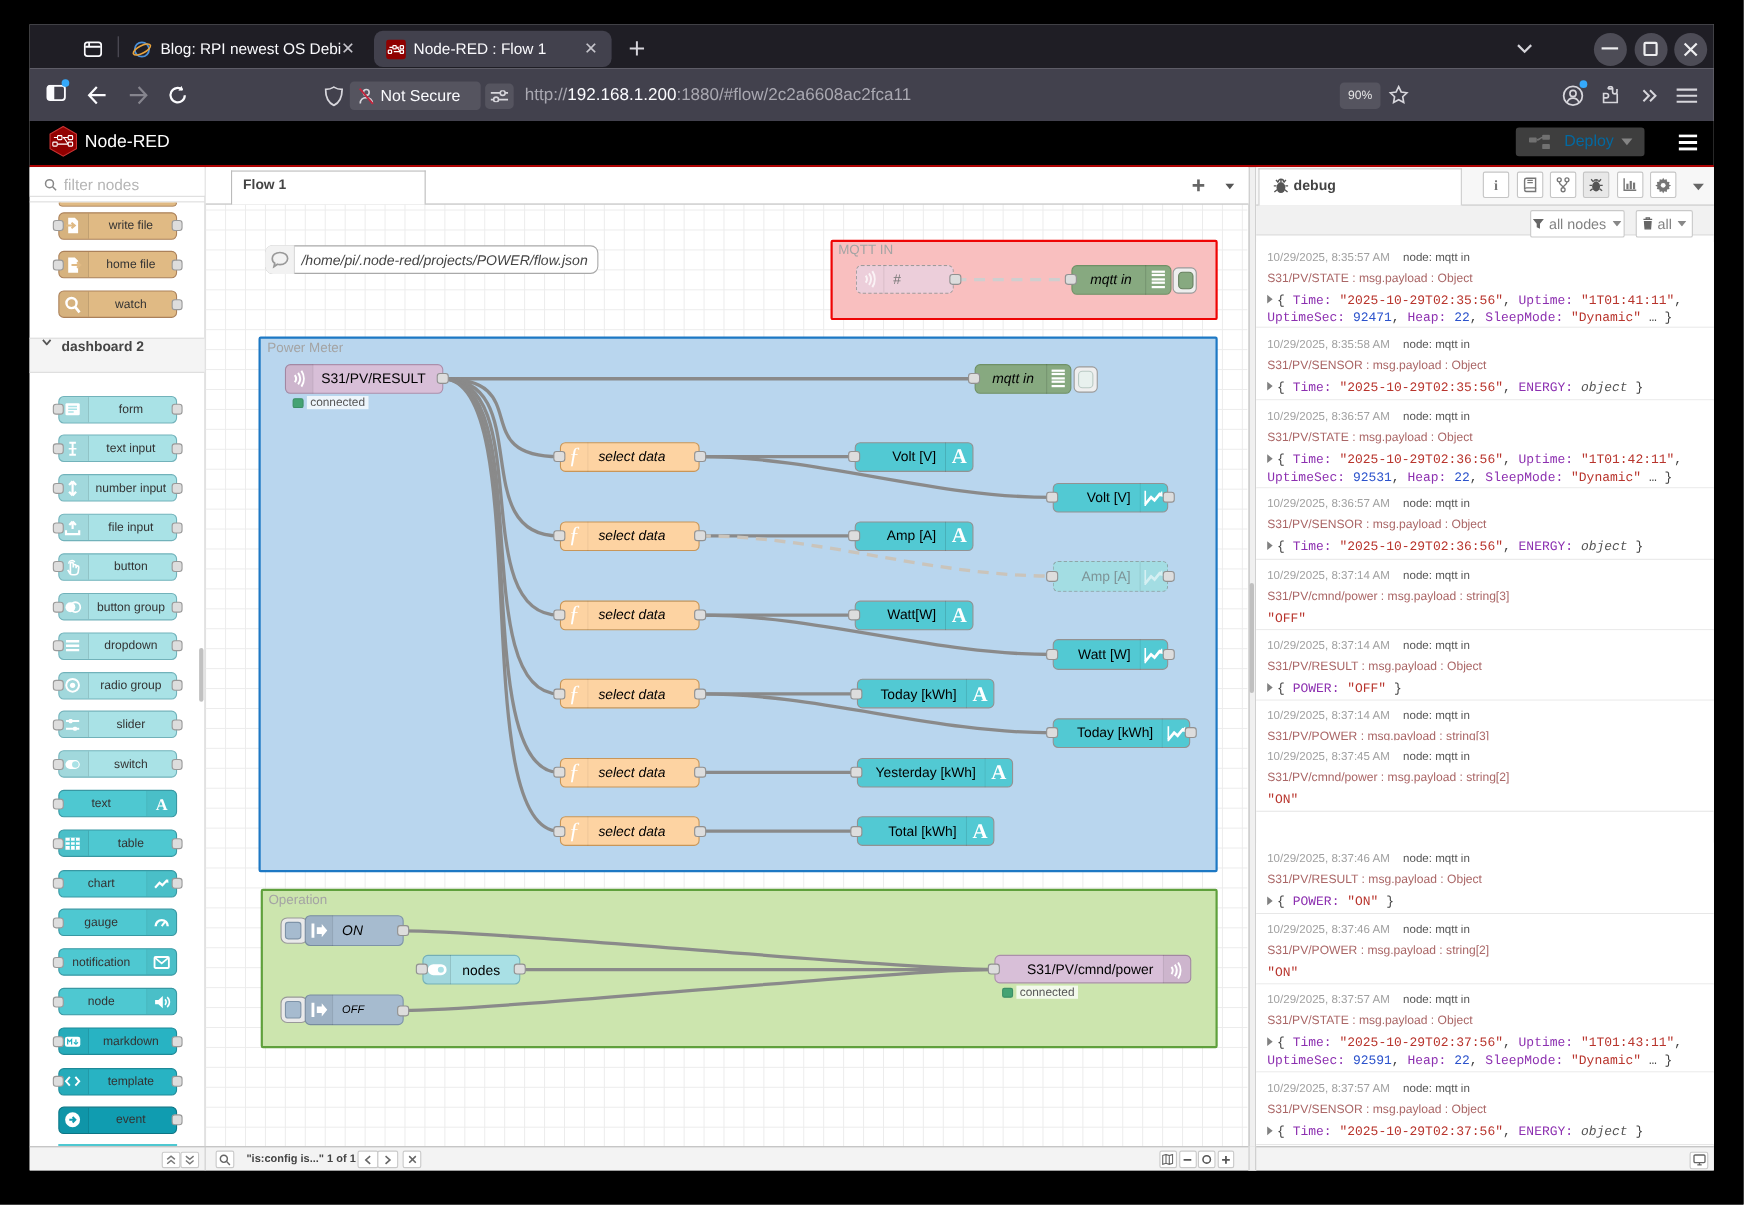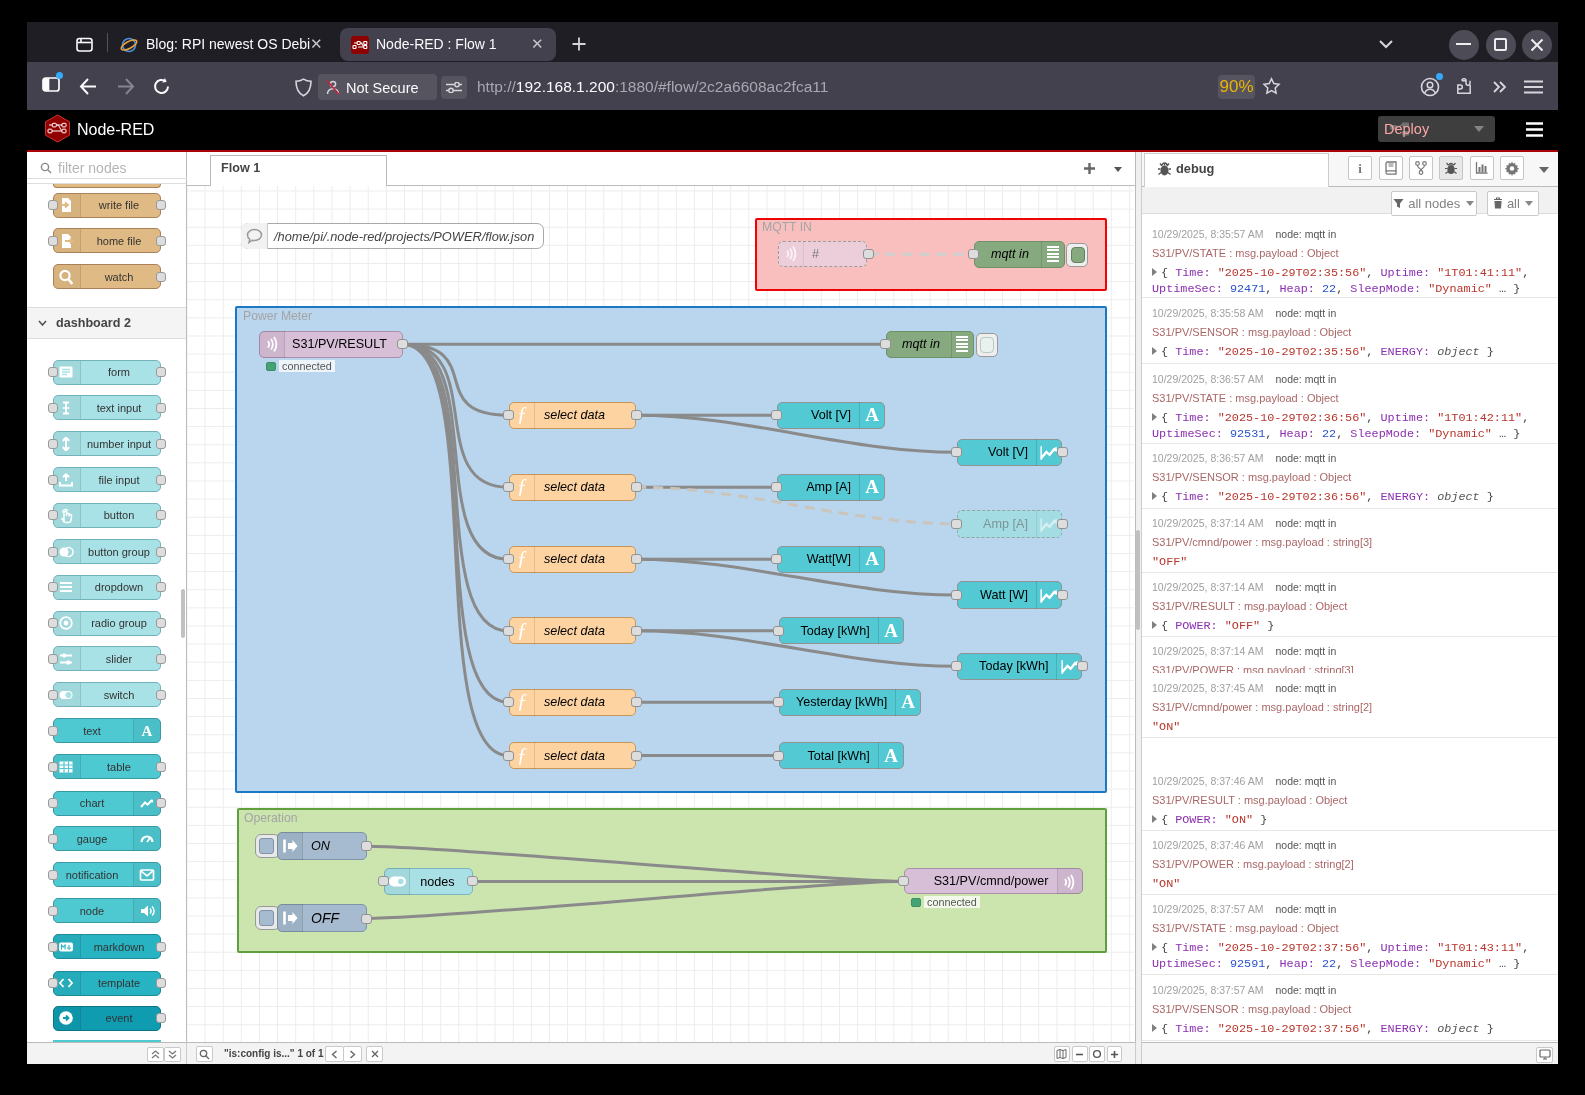--- a/index.html
+++ b/index.html
@@ -94,21 +94,21 @@
 <path d="M2 1.5 L14 15.5" stroke="#c2243c" stroke-width="1.7"></path>
   </svg>
 <div class="a" style="left:346px;top:80px;font-size:14.5px;color:#fbfbfe">Not Secure</div>
 <div class="a" style="left:441px;top:76px;width:26px;height:23px;background:#55545f;border-radius:4px"></div>
 <svg class="a" style="left:446px;top:82px" width="16" height="11" viewBox="0 0 16 11">
 <path d="M0 2.5h16M0 8.5h16" stroke="#d7d6dc" stroke-width="1.6"></path>
 <circle cx="11" cy="2.5" r="2.2" fill="#55545f" stroke="#d7d6dc" stroke-width="1.4"></circle>
 <circle cx="5" cy="8.5" r="2.2" fill="#55545f" stroke="#d7d6dc" stroke-width="1.4"></circle>
   </svg>
 <div class="a" style="left:477px;top:78px;font-size:15.5px;color:#a9a8b1;white-space:nowrap">http://<span style="color:#fbfbfe">192.168.1.200</span>:1880/#flow/2c2a6608ac2fca11</div>
-<div class="a" style="left:1218px;top:75px;width:37px;height:24px;background:#55545f;border-radius:4px;display:flex;align-items:center;justify-content:center;font-size:17px;color:#eab308">90%</div>
+<div class="a" style="left:1218px;top:75px;width:37px;height:24px;background:#55545f;border-radius:4px;display:flex;align-items:center;justify-content:center;font-size:11px;color:#e5e5e5">90%</div>
 <svg class="a" style="left:1262px;top:77px" width="19" height="19" viewBox="0 0 19 19">
     <path d="M9.5 1.8l2.3 4.8 5.2.7-3.8 3.6.9 5.2-4.6-2.5-4.6 2.5.9-5.2L2 7.3l5.2-.7z" fill="none" stroke="#d7d6dc" stroke-width="1.5"></path>
   </svg>
 <svg class="a" style="left:1420px;top:77px" width="20" height="20" viewBox="0 0 20 20">
 <circle cx="10" cy="10" r="8.5" fill="none" stroke="#d7d6dc" stroke-width="1.6"></circle>
 <circle cx="10" cy="8" r="2.8" fill="none" stroke="#d7d6dc" stroke-width="1.5"></circle>
 <path d="M4.5 16.5 c1-3 3-4.3 5.5-4.3 s4.5 1.3 5.5 4.3" fill="none" stroke="#d7d6dc" stroke-width="1.5"></path>
   </svg>
 <div class="a" style="left:1436px;top:73px;width:7px;height:7px;border-radius:4px;background:#35aafc"></div>
 <svg class="a" style="left:1455px;top:78px" width="18" height="18" viewBox="0 0 18 18">
@@ -134,21 +134,21 @@
 <div class="a" style="left:77px;top:121px;font-size:16px;color:#fff">Node-RED</div>
 <div class="a" style="left:1378px;top:116px;width:117px;height:26px;background:#3e3e3e;border-radius:3px"></div>
 <svg class="a" style="left:1390px;top:122px" width="20" height="14" viewBox="0 0 20 14">
 <g fill="#717171">
       <rect x="0" y="3" width="7" height="4.5" rx="0.8"></rect>
       <rect x="12" y="0.5" width="7" height="4.5" rx="0.8"></rect>
 <rect x="12" y="9" width="7" height="4.5" rx="0.8"></rect>
     </g>
     <path d="M7 5.2 C10 5.2 10 2.8 13 2.8" stroke="#717171" stroke-width="1.5" fill="none"></path>
   </svg>
-<div class="a" style="left:1384px;top:121px;font-size:14.5px;color:#fca5a5">Deploy</div>
+<div class="a" style="left:1422px;top:121px;font-size:14.5px;color:#0369a1">Deploy</div>
 <div class="a" style="left:1474px;top:126px;width:0;height:0;border-left:5px solid transparent;border-right:5px solid transparent;border-top:6px solid #848484"></div>
 <svg class="a" style="left:1526px;top:122px" width="17" height="15" viewBox="0 0 17 15">
     <path d="M0 1.5h17M0 7.5h17M0 13.5h17" stroke="#fff" stroke-width="2.6"></path>
   </svg>
 <div class="a" style="left:27px;top:152px;width:160px;height:890px;background:#fff;border-right:1px solid #bbb"></div>
 <div class="a" style="left:187px;top:152px;width:948px;height:890px;background:#fff"></div>
 <div class="a" style="left:187px;top:185px;width:947px;height:857px;
 background-image:linear-gradient(#ececec 1px,transparent 1px),linear-gradient(90deg,#ececec 1px,transparent 1px);
 background-size:18.13px 18.13px;background-position:17.6px 5.5px"></div>
 <div class="a" style="left:1135px;top:152px;width:7px;height:912px;background:#f0f0f0;border-left:1px solid #bbb;border-right:1px solid #ccc"></div>
@@ -367,21 +367,21 @@
 <div class="pp" style="left:155.5px;top:978.0px"></div>
 <div class="pn" style="left:52.5px;top:1005.7px;background:#109cb0;border-color:#0b7585">
 <div class="pi" style="left:0;border-right:1px solid rgba(0,0,0,.1);border-radius:4px 0 0 4px"></div>
 </div>
 <svg class="a" style="left:57.0px;top:1009.2px" width="18" height="18" viewBox="0 0 18 18">
     <circle cx="9" cy="9" r="6.8" fill="#fff"></circle>
     <path d="M6 9h5M9 6.5L11.5 9 9 11.5" stroke="#109cb0" stroke-width="1.8" fill="none"></path>
   </svg>
 <div class="lb" style="left:79.5px;width:79px;justify-content:center;top:1005.7px;height:25px;font-size:11px;color:#333">event</div>
 <div class="pp" style="left:155.5px;top:1013.2px"></div>
-<div class="a" style="left:27px;top:306.5px;width:159px;height:32px;background:#f4f4f4;border-top:1px solid #ddd;border-bottom:1px solid #ddd;display:flex;align-items:center">
+<div class="a" style="left:27px;top:306.5px;width:159px;height:32px;background:#f4f4f4;border-top:1px solid #ddd;border-bottom:1px solid #ddd;display:flex;">
 <svg style="margin-left:11px" width="9" height="6" viewBox="0 0 9 6">
       <path d="M1 1l3.5 4L8 1" stroke="#555" stroke-width="1.6" fill="none"></path>
     </svg>
 <span style="margin-left:9px;font-size:12.6px;font-weight:bold;color:#444">dashboard 2</span>
   </div>
 <div class="a" style="left:52.5px;top:1040px;width:108px;height:2px;background:#4ec8d1"></div>
 <div class="a" style="left:181px;top:589px;width:4px;height:49px;background:#c1c1c1;border-radius:2px"></div>
 <div class="a" style="left:187px;top:152px;width:948px;height:33.5px;background:#fff;border-bottom:1px solid #bbb"></div>
 <div class="a" style="left:209.5px;top:155px;width:177px;height:30.5px;background:#fff;border:1px solid #bbb;border-bottom:none"></div>
 <div class="a" style="left:221px;top:161px;font-size:12.6px;font-weight:bold;color:#444">Flow 1</div>
@@ -611,21 +611,21 @@
 <div class="lb" style="left:311px;top:831.5px;height:28.7px;font-style:italic;font-size:12.6px">ON</div>
 <div class="p" style="left:361.0px;top:841.2px"></div>
 <div class="a" style="left:254.8px;top:906.0999999999999px;width:25px;height:24px;background:#e9e9e9;border:1.5px solid #999;border-radius:6px"></div>
 <div class="a" style="left:259.3px;top:910.0px;width:15px;height:16px;background:#a6bbcf;border:1px solid #7e93a8;border-radius:3px"></div>
 <div class="n" style="left:277.4px;top:903.8px;width:90px;height:28.7px;background:#a6bbcf;border-color:#7e93a8"></div>
 <div class="a" style="left:277.4px;top:903.8px;width:26px;height:28.7px;background:rgba(0,0,0,.05);border-right:1px solid rgba(0,0,0,.1);border-radius:5px 0 0 5px"></div>
 <svg class="a" style="left:282px;top:909.3px" width="17" height="18" viewBox="0 0 17 18">
 <path d="M2.5 2.5v13" stroke="#fff" stroke-width="2.6"></path>
     <path d="M6 6h4.5V3l5 6-5 6v-3H6z" fill="#fff"></path>
   </svg>
-<div class="lb" style="left:311px;top:903.8px;height:28.7px;font-style:italic;font-size:14px">OFF</div>
+<div class="lb" style="left:311px;top:903.8px;height:28.7px;font-style:italic;font-size:10px">OFF</div>
 <div class="p" style="left:361.0px;top:913.5px"></div>
 <div class="n" style="left:384.4px;top:868.4px;width:88.6px;height:26.5px;background:#a9e0e5;border-color:#79b6bd"></div>
 <div class="a" style="left:384.4px;top:868.4px;width:26px;height:26.5px;background:rgba(0,0,0,.04);border-right:1px solid rgba(0,0,0,.1);border-radius:5px 0 0 5px"></div>
 <svg class="a" style="left:388px;top:873px" width="19" height="17" viewBox="0 0 19 17">
 <rect x="1" y="3.5" width="17" height="10" rx="5" fill="#fff"></rect>
     <circle cx="12.8" cy="8.5" r="3.5" fill="#a9e0e5"></circle>
     <circle cx="12.8" cy="8.5" r="3.5" fill="none" stroke="#fff" stroke-width="1.5"></circle>
   </svg>
 <div class="lb" style="left:411px;top:868.4px;height:26.5px;width:53px;justify-content:center;font-size:12.6px">nodes</div>
 <div class="p" style="left:378.4px;top:876.4px"></div>

